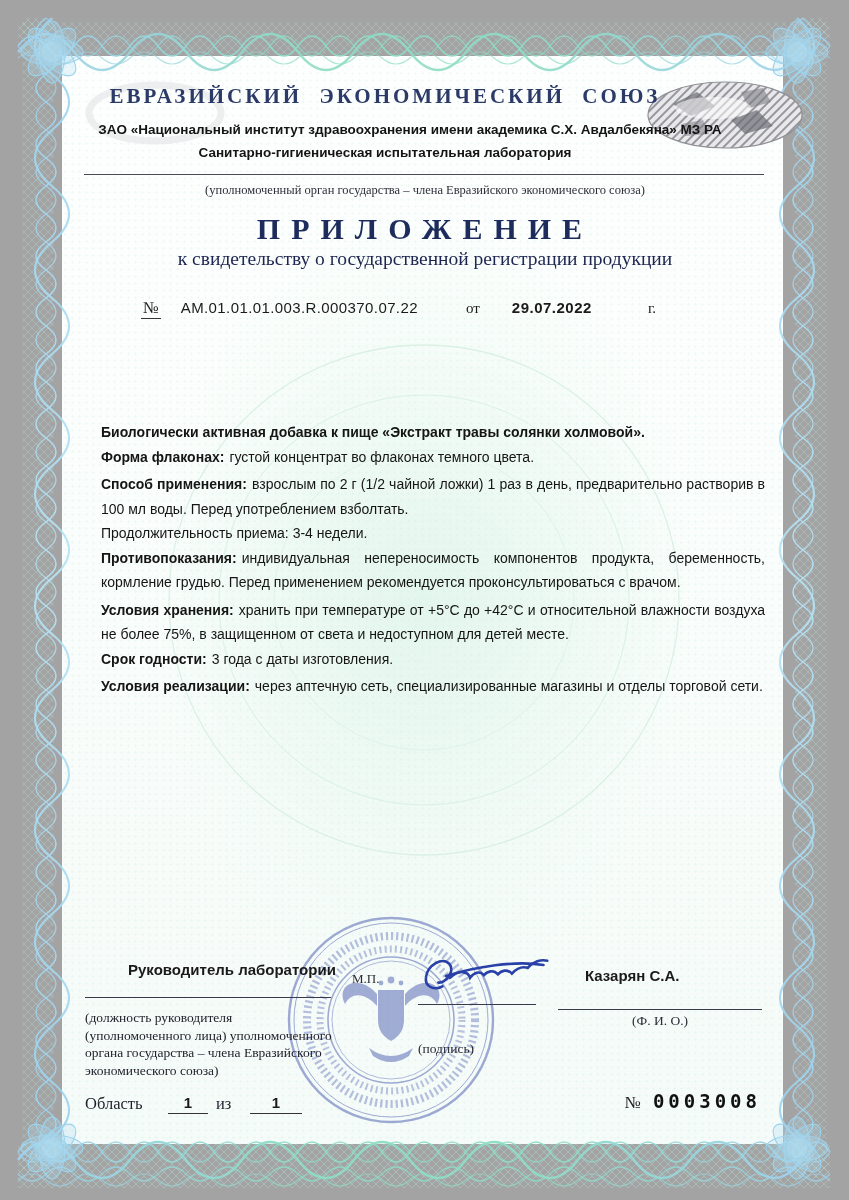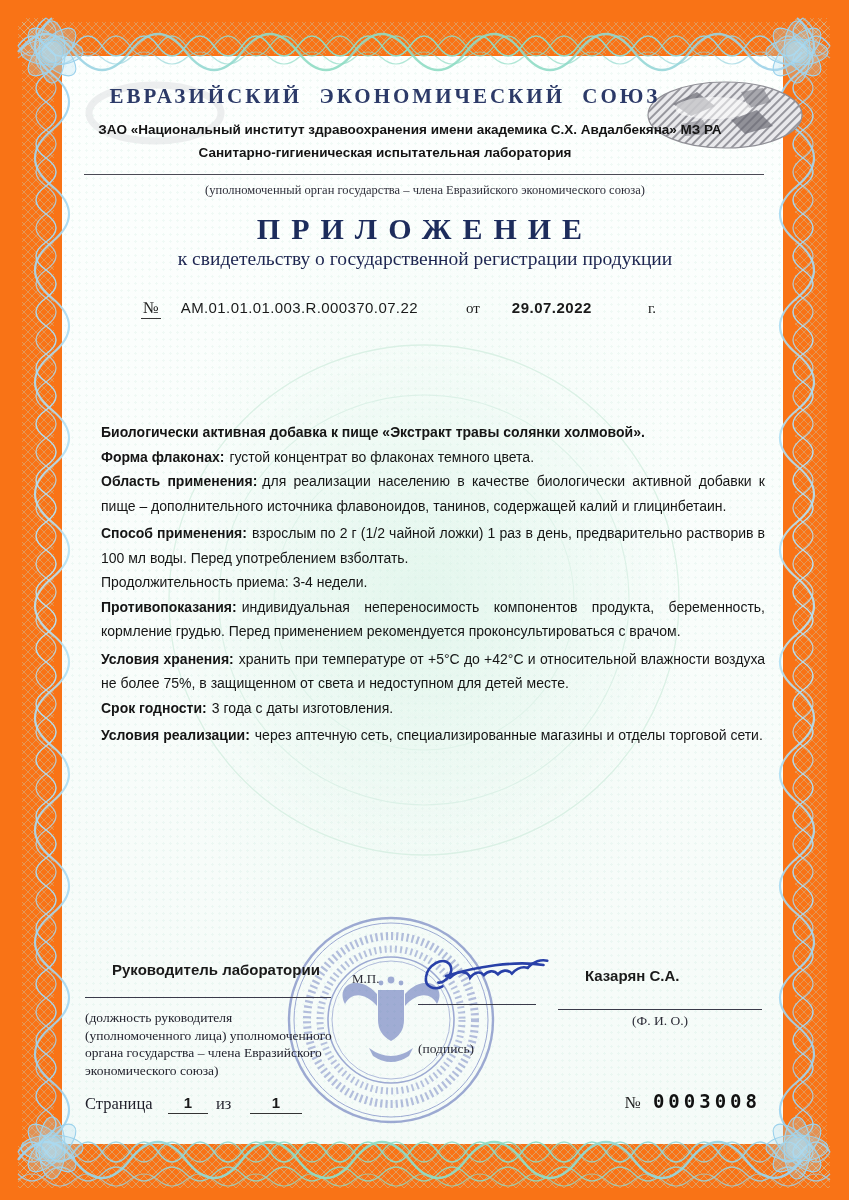--- a/index.html
+++ b/index.html
@@ -1,16 +1,16 @@
 <!DOCTYPE html>
 <html><head>
 <meta charset="utf-8">
 <style>
   html,body{margin:0;padding:0;background:#ffffff;}
-  .page{position:relative;width:849px;height:1200px;background:#f97316;overflow:hidden;
+  .page{position:relative;width:849px;height:1200px;background:#a3a3a3;overflow:hidden;
         font-family:"Liberation Sans",sans-serif;color:#1a1a1a;}
   
   .tint{position:absolute;left:62px;top:56px;right:66px;bottom:56px;z-index:1;
         background:
           radial-gradient(closest-side at 50% 50%, rgba(205,240,222,.30), rgba(205,240,222,0) 75%),
           radial-gradient(rgba(160,215,195,.13) 1px, transparent 1.2px),
           linear-gradient(#fdfffe,#f5fbf8);
         background-size:100% 100%, 7px 7px, 100% 100%;}
   svg.deco{position:absolute;left:0;top:0;z-index:2;}
   .content{position:absolute;left:0;top:0;width:849px;height:1200px;z-index:4;}
@@ -44,21 +44,21 @@
   .year-label{font-family:"Liberation Serif",serif;font-size:15px;margin-left:56px;}
 
   
   .body-block{position:absolute;left:101px;top:420px;width:664px;}
   .para{margin:0;text-align:justify;font-size:14px;line-height:24.5px;color:#151515;}
   .para.gap{margin-top:3px;}
   .p-label{font-weight:700;padding-right:5px;}
   .p-label:empty{display:none;}
 
   
-  .head-lab{position:absolute;left:112px;top:961px;font-size:15px;font-weight:700;}
+  .head-lab{position:absolute;left:128px;top:961px;font-size:15px;font-weight:700;}
   .mp{position:absolute;left:352px;top:971px;font-family:"Liberation Serif",serif;font-size:13px;color:#2b2b36;}
   .fio{position:absolute;left:585px;top:967px;font-size:15px;font-weight:700;}
   .sig-line{position:absolute;border-top:1.3px solid #3a3a4a;}
   .line-left{left:85px;top:997px;width:246px;}
   .line-mid{left:418px;top:1004px;width:118px;}
   .line-right{left:558px;top:1009px;width:204px;}
   .cap-sign{position:absolute;left:418px;top:1009px;width:118px;text-align:left;
        font-family:"Liberation Serif",serif;font-size:13.5px;color:#2b2b36;margin-top:32px;}
   .cap-fio{position:absolute;left:558px;top:1013px;width:204px;text-align:center;
        font-family:"Liberation Serif",serif;font-size:13.5px;color:#2b2b36;}
@@ -230,21 +230,20 @@
       <span class="no-label">№</span>
       <span class="cert-number">AM.01.01.01.003.R.000370.07.22</span>
       <span class="from-label">от</span>
       <span class="cert-date">29.07.2022</span>
       <span class="year-label">г.</span>
     </div>
 
     <div class="body-block">
       <p class="para"><span class="p-label">Биологически активная добавка к пище «Экстракт травы солянки холмовой».</span><span class="p-text"></span></p>
       <p class="para"><span class="p-label">Форма флаконах:</span><span class="p-text">густой концентрат во флаконах темного цвета.</span></p>
-      <p class="para"><span class="p-label">Область применения:</span><span class="p-text">для реализации населению в качестве биологически активной добавки к пище – дополнительного источника флавоноидов, танинов, содержащей калий и глицинбетаин.</span></p>
       <p class="para gap"><span class="p-label">Способ применения:</span><span class="p-text">взрослым по 2 г (1/2 чайной ложки) 1 раз в день, предварительно растворив в 100 мл воды. Перед употреблением взболтать.</span></p>
       <p class="para"><span class="p-text">Продолжительность приема: 3-4 недели.</span></p>
       <p class="para"><span class="p-label">Противопоказания:</span><span class="p-text">индивидуальная непереносимость компонентов продукта, беременность, кормление грудью. Перед применением рекомендуется проконсультироваться с врачом.</span></p>
       <p class="para gap"><span class="p-label">Условия хранения:</span><span class="p-text">хранить при температуре от +5°С до +42°С и относительной влажности воздуха не более 75%, в защищенном от света и недоступном для детей месте.</span></p>
       <p class="para"><span class="p-label">Срок годности:</span><span class="p-text">3 года с даты изготовления.</span></p>
       <p class="para gap"><span class="p-label">Условия реализации:</span><span class="p-text">через аптечную сеть, специализированные магазины и отделы торговой сети.</span></p>
     </div>
 
     <div class="head-lab">Руководитель лаборатории</div>
     <div class="mp">М.П.</div>
@@ -254,21 +253,21 @@
     <div class="sig-line line-right"></div>
     <div class="cap-sign">(подпись)</div>
     <div class="cap-fio">(Ф. И. О.)</div>
     <div class="pos-note">
       <div>(должность руководителя</div>
       <div>(уполномоченного лица) уполномоченного</div>
       <div>органа государства – члена Евразийского</div>
       <div>экономического союза)</div>
     </div>
 
-    <div class="pg-label">Страница</div>
+    <div class="pg-label">Область</div>
     <div class="blank blank-1">1</div>
     <div class="of-label">из</div>
     <div class="blank blank-2">1</div>
     <div class="form-no">
       <span class="sym">№</span>
       <span class="digits">0003008</span>
     </div>
   </div>
 </div>
 

